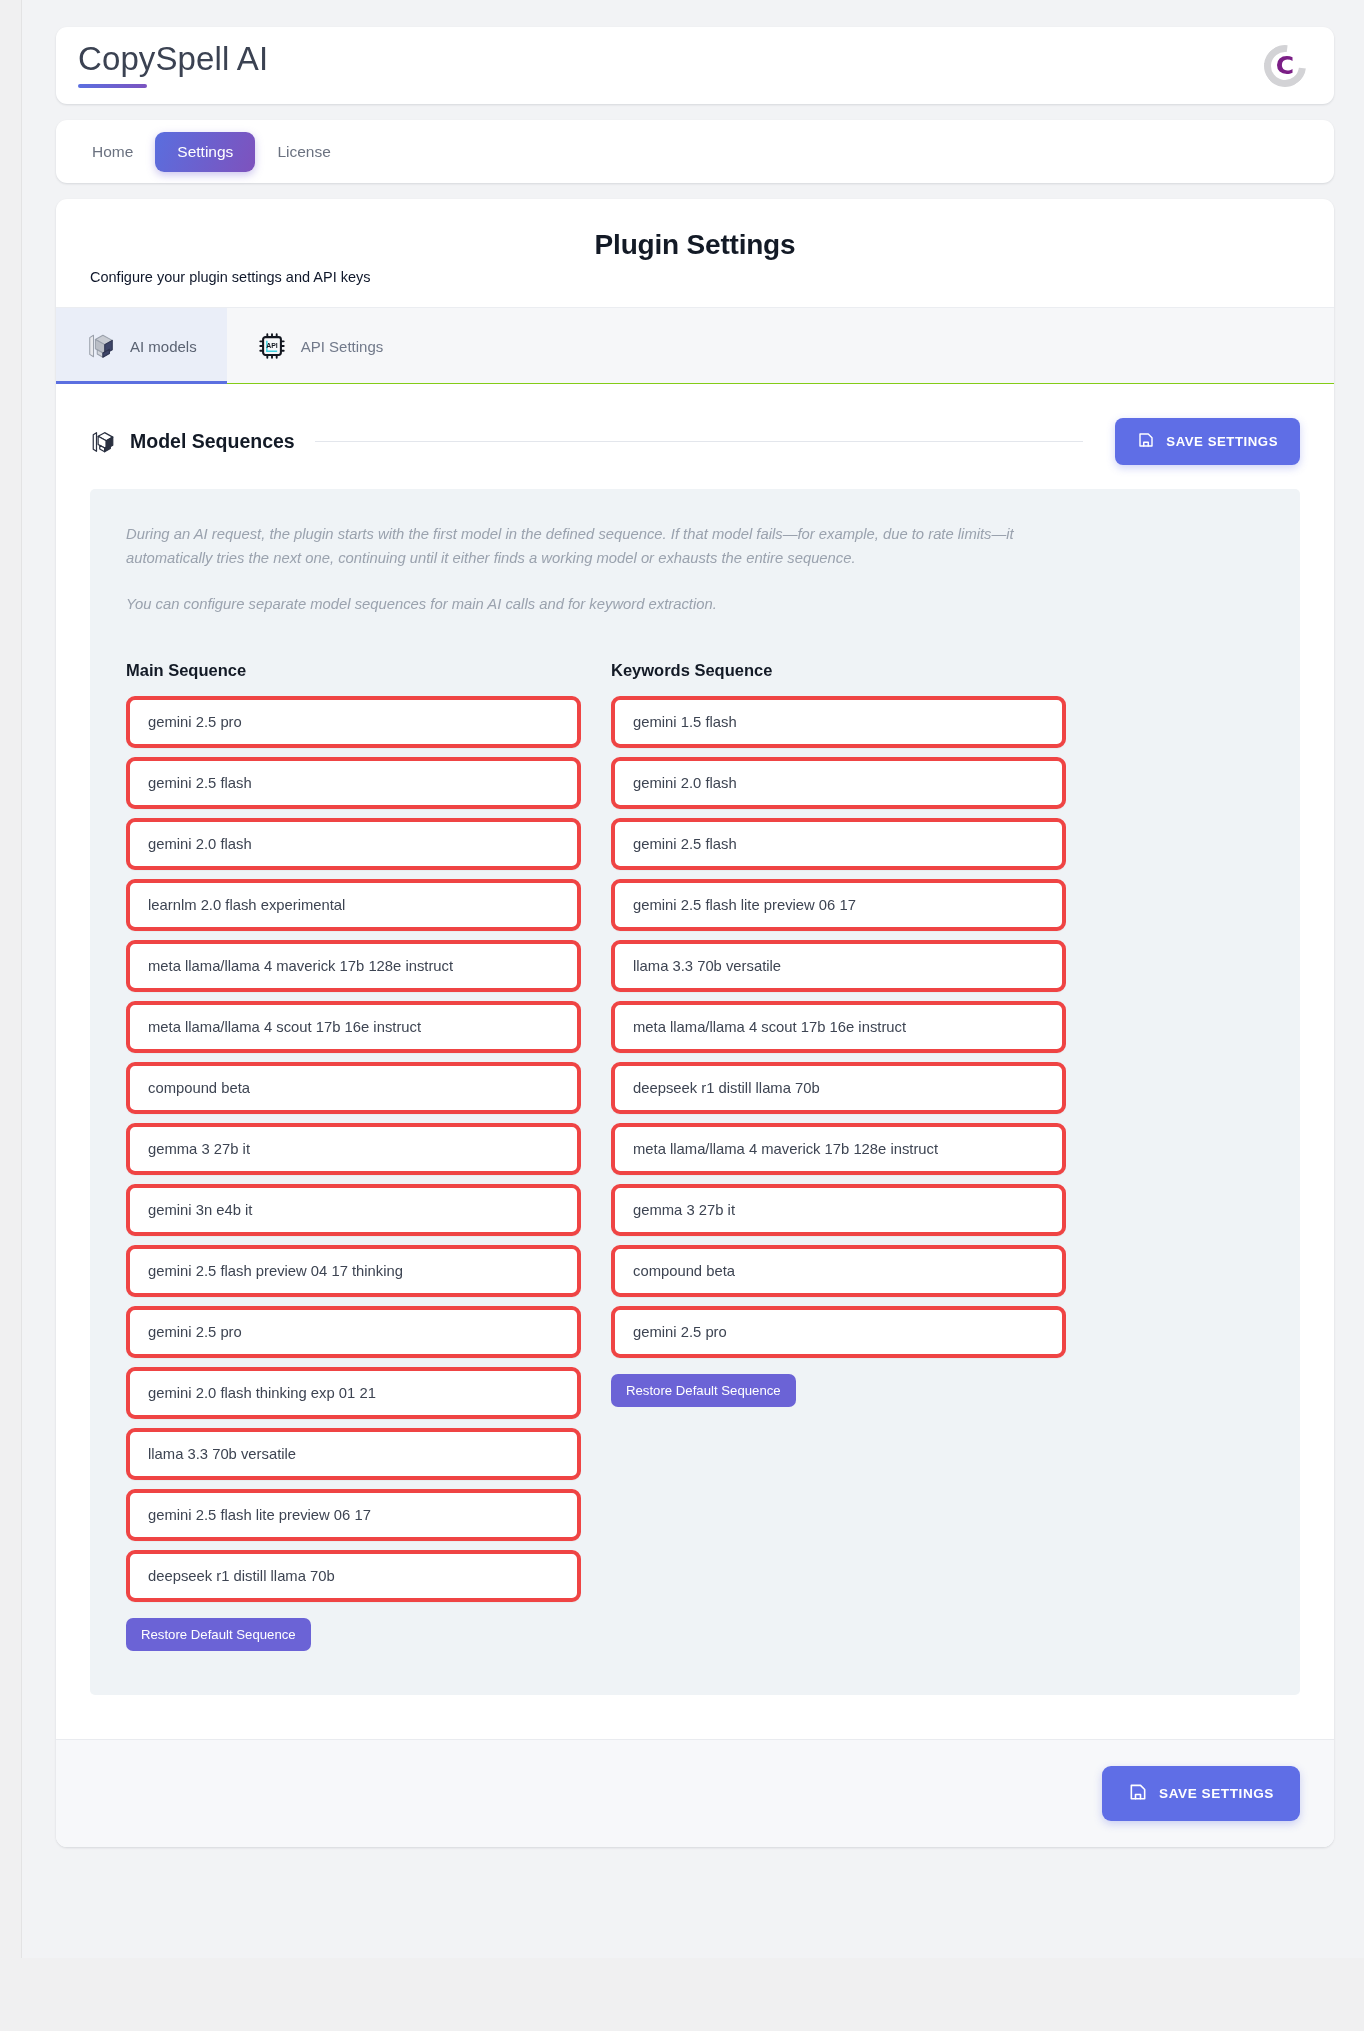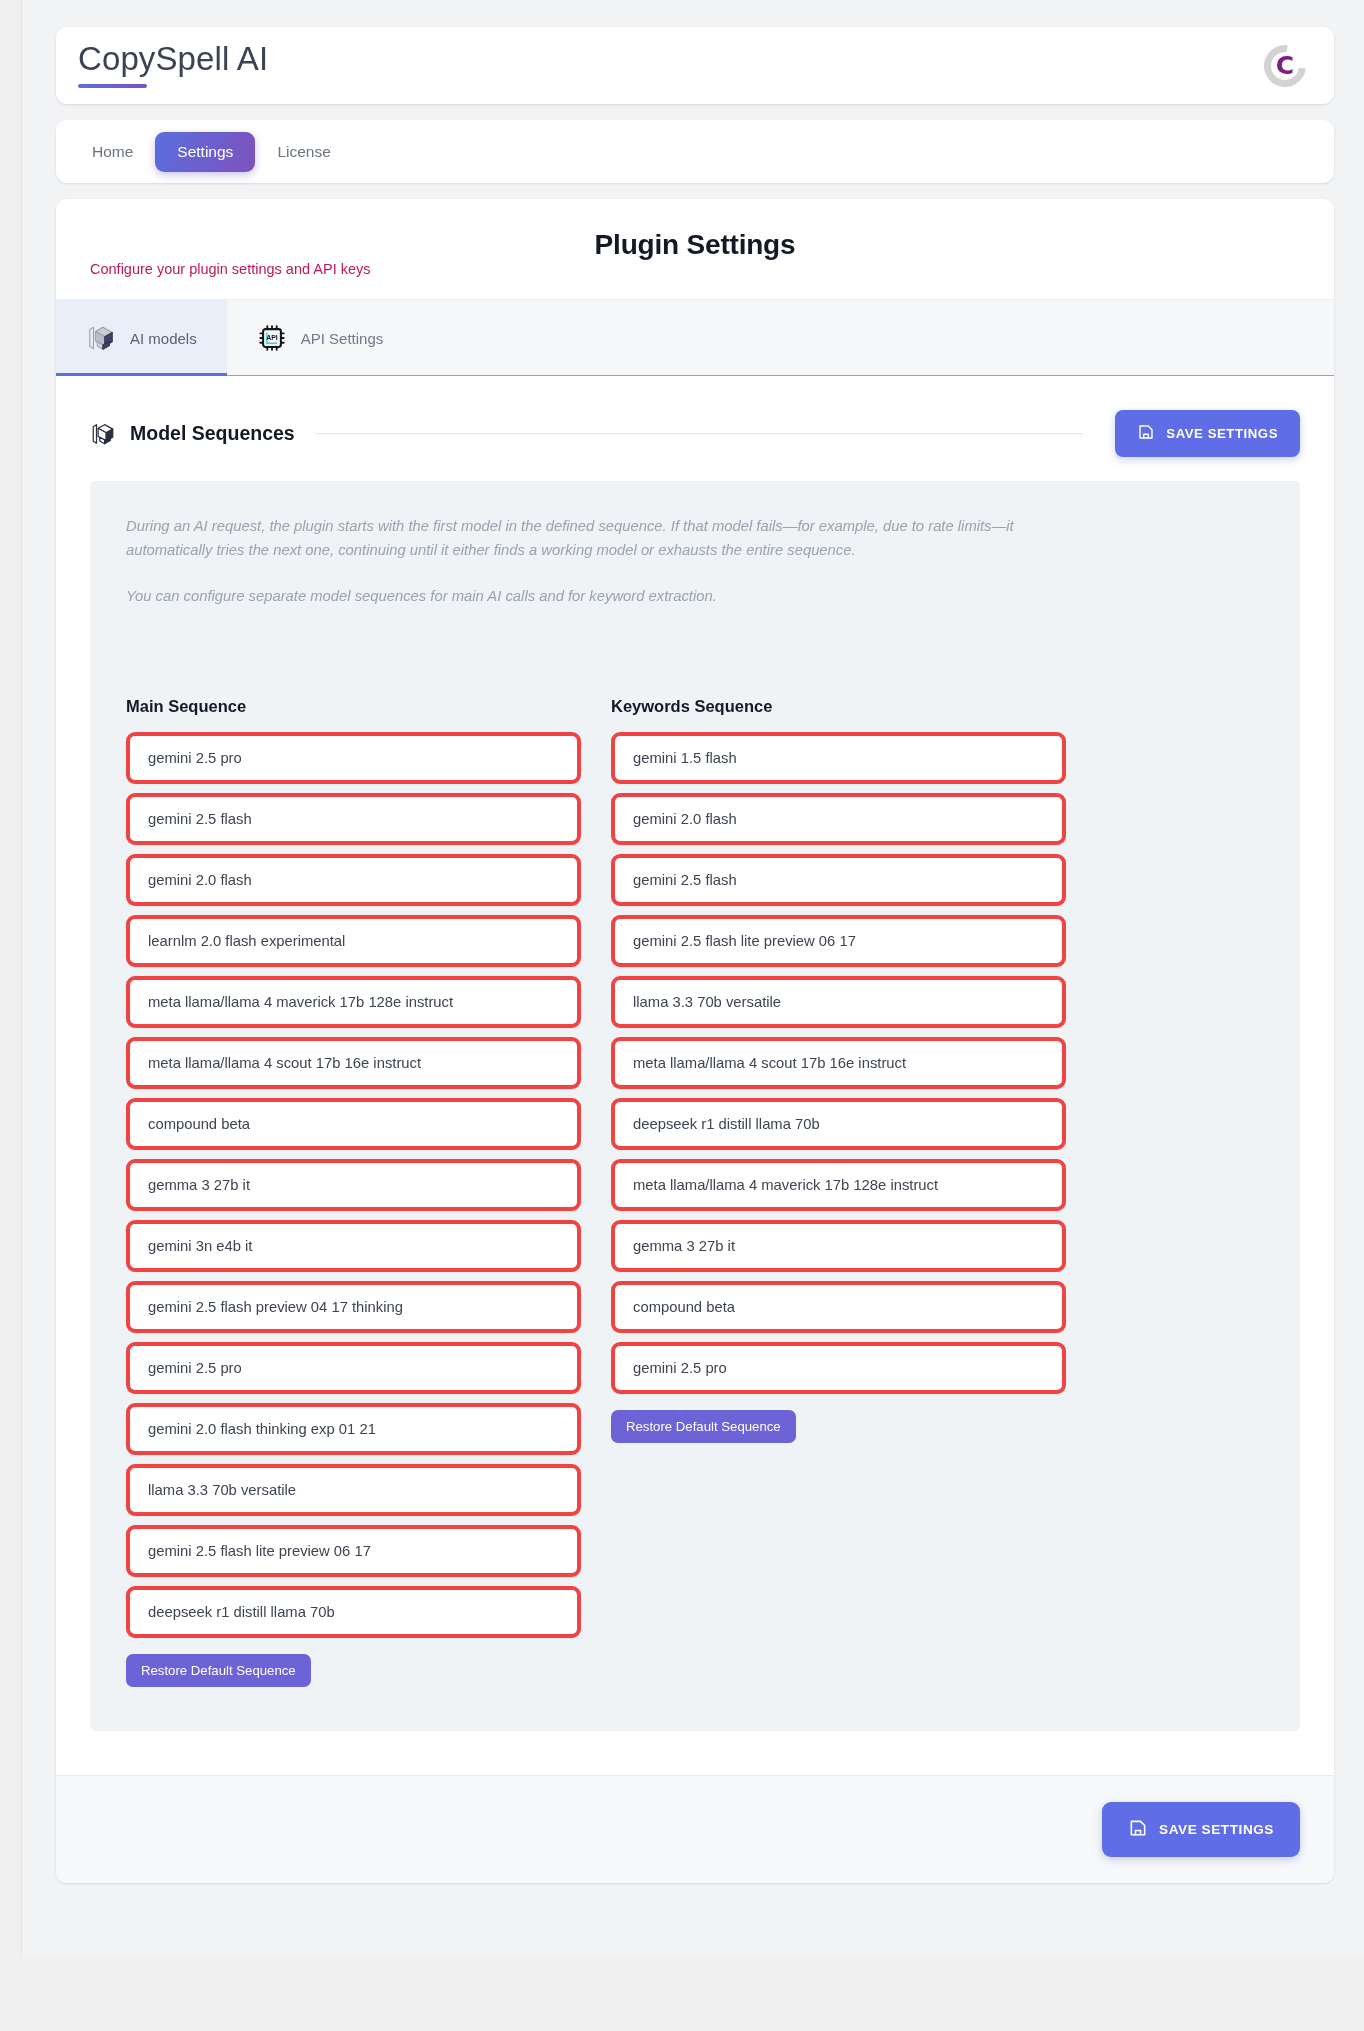--- a/index.html
+++ b/index.html
@@ -125,22 +125,23 @@
   }
   .main-head { padding: 30px 34px 22px 34px; }
   .page-title {
     font-size: 28px;
     font-weight: 700;
     color: #131a26;
     letter-spacing: -.2px;
     text-align: center;
   }
   .page-sub {
+    margin-top: 8px;
     font-size: 14.5px;
-    color: #be185d;
+    color: #0f172a;
   }
 
   
   .tabs {
     display: flex;
     border-top: 1px solid #ebedf1;
     border-bottom: 1px solid #84cc16;
     background: #f6f7f9;
   }
   .tab {
@@ -228,21 +229,20 @@
     margin-top: 44px;
   }
   .col { width: 455px; }
   .col + .col { margin-left: 30px; }
 
   .col-title {
     font-size: 16.5px;
     font-weight: 700;
     color: #131a26;
     margin-bottom: 16px;
-    margin-top: 44px;
   }
 
   .model-item {
     background: #ffffff;
     border: 4px solid #ef4444;
     border-radius: 9px;
     padding: 14px 18px;
     font-size: 14.8px;
     color: #3d4452;
     margin-bottom: 9px;

